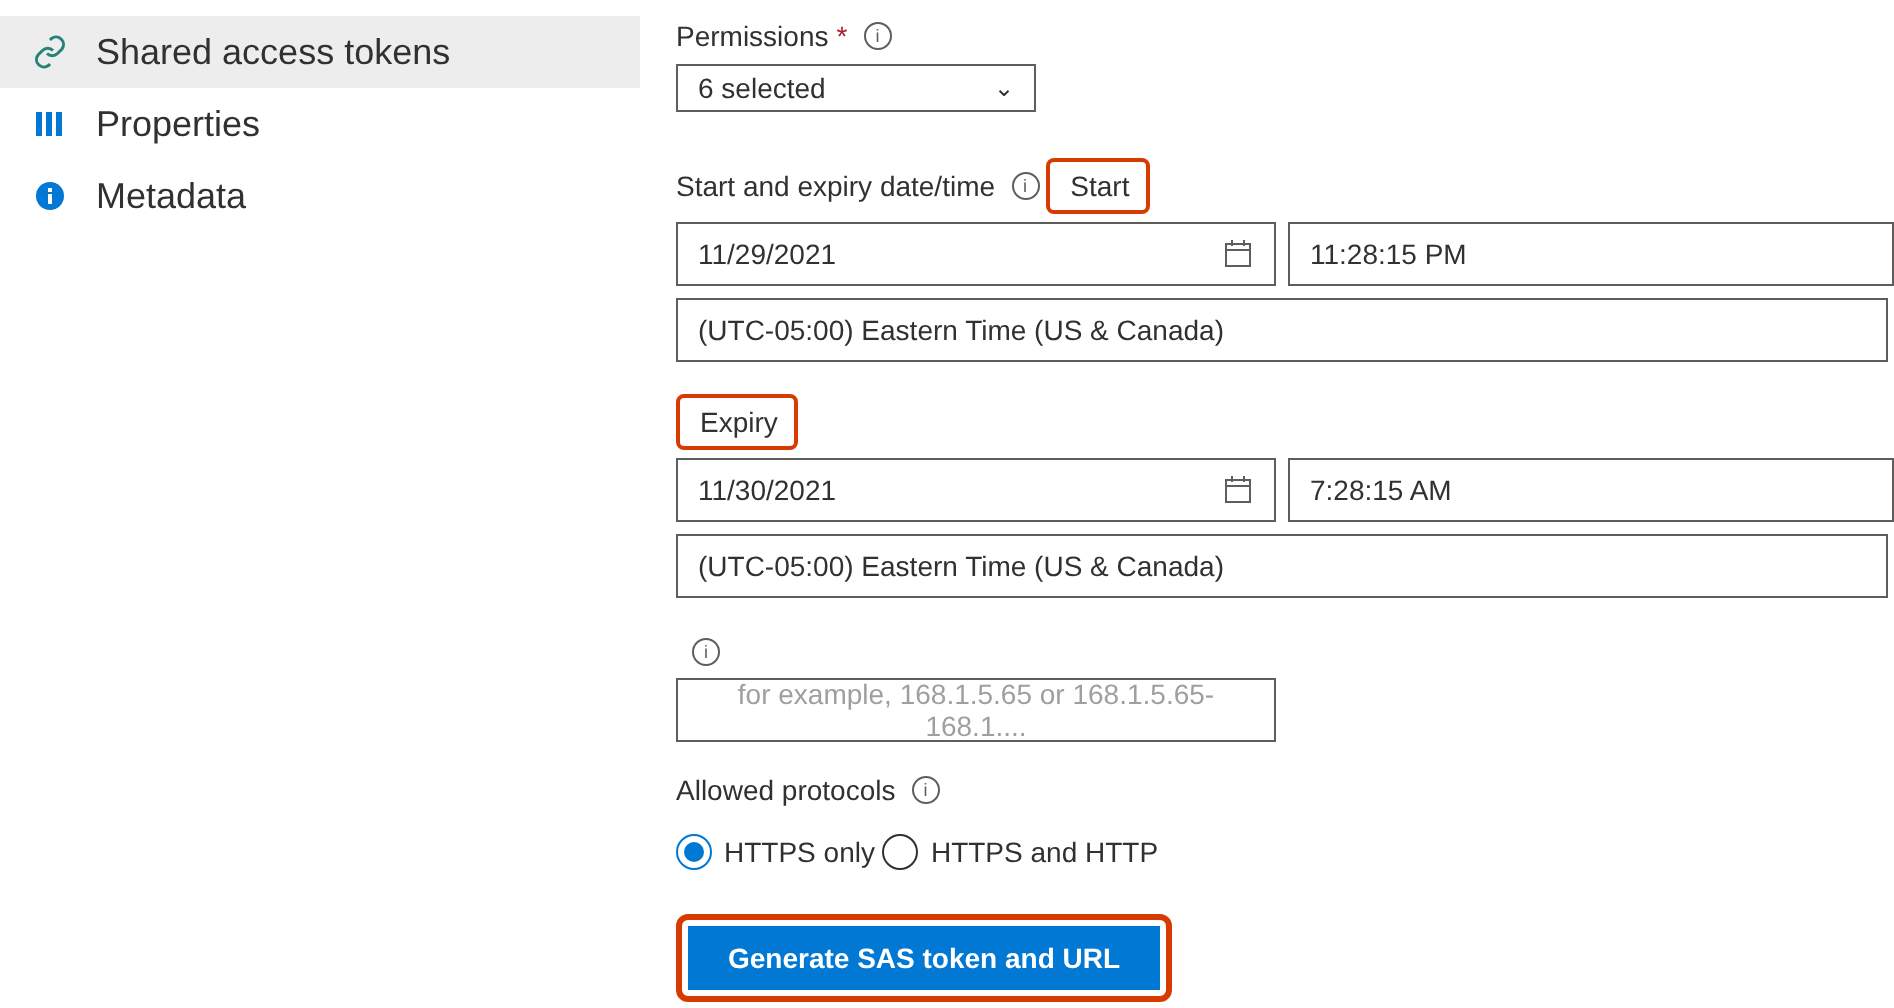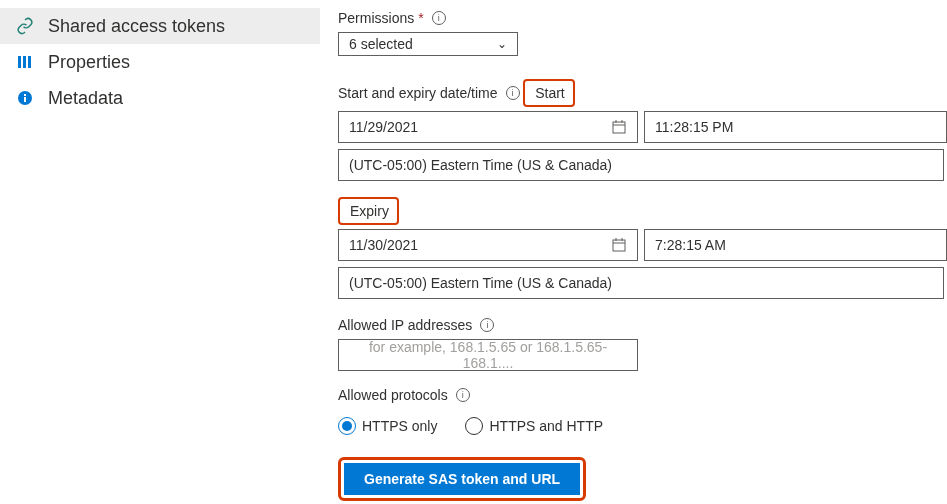--- a/index.html
+++ b/index.html
@@ -82,21 +82,21 @@
     font-size: 14px;
     display: flex; align-items: center;
     background: #fff;
   }
   .date-input { width: 300px; justify-content: space-between; }
   .time-input { flex: 1; min-width: 260px; }
   .tz-input { width: 606px; }
   .cal-icon { width: 16px; height: 16px; }
   .ip-input { width: 300px; color: #605e5c; font-style: normal; text-align: center; }
   .ip-input span { color: #a19f9d; }
-  .radio-row { display: flex; gap: 28px; align-items: center; margin: 8px 0 22px 0;}
+  .radio-row { display: flex; gap: 4px; align-items: center; margin: 8px 0 22px 0;}
   .radio {
     width: 18px; height: 18px; border: 1px solid #323130; border-radius: 50%;
     display: inline-flex; align-items: center; justify-content: center; margin-right:6px;
   }
   .radio.checked { border-color: #0078d4; }
   .radio.checked::after {
     content:""; width:10px; height:10px; border-radius:50%; background:#0078d4;
   }
   .radio-label { display:flex; align-items:center; font-size:14px; cursor:pointer;}
   .gen-wrap {
@@ -220,21 +220,20 @@
     </div>
     <div class="row">
       <div class="input tz-input">
         <span>(UTC-05:00) Eastern Time (US &amp; Canada)</span>
       </div>
     </div>
 
     <div style="height:12px"></div>
 
     <div class="section-label">
-      <span>Allowed IP addresses</span>
       <span class="info-icon">i</span>
     </div>
     <div class="input ip-input">
       <span style="color:#a19f9d">for example, 168.1.5.65 or 168.1.5.65-168.1....</span>
     </div>
 
     <div style="height:16px"></div>
 
     <div class="section-label">
       <span>Allowed protocols</span>

